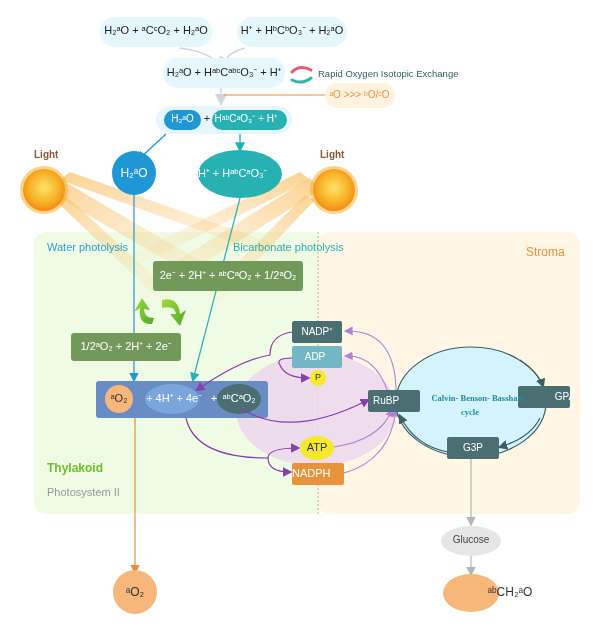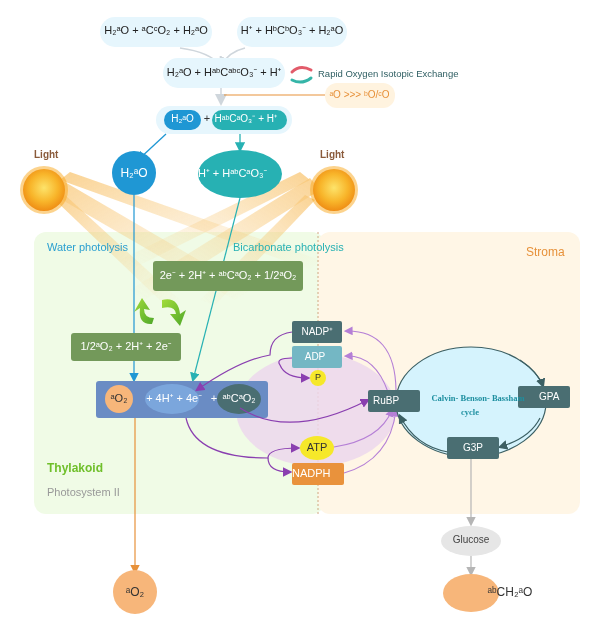--- a/index.html
+++ b/index.html
@@ -188,20 +188,20 @@
 <div class="lbl t" style="left:210px;top:393px;width:8px;text-align:center;font-size:11px;color:#fff;">+</div>
 <div class="lbl t" style="left:217px;top:393px;width:44px;text-align:center;font-size:11px;color:#fff;">ᵃᵇCᵃO₂</div>
 
 <div class="lbl t" style="left:292px;top:327px;width:50px;text-align:center;font-size:10px;color:#fff;">NADP⁺</div>
 <div class="lbl t" style="left:292px;top:352px;width:46px;text-align:center;font-size:10px;color:#fff;">ADP</div>
 <div class="lbl t" style="left:310px;top:373px;width:16px;text-align:center;font-size:9px;color:#333;">P</div>
 <div class="lbl t" style="left:300px;top:442px;width:34px;text-align:center;font-size:11px;color:#333;">ATP</div>
 <div class="lbl t" style="left:292px;top:468px;width:29px;text-align:center;font-size:11px;color:#fff;">NADPH</div>
 
 <div class="lbl t" style="left:368px;top:396px;width:36px;text-align:center;font-size:10px;color:#fff;">RuBP</div>
-<div class="lbl t" style="left:518px;top:392px;width:52px;text-align:left;font-size:10px;color:#fff;padding-left:21px;">GPA</div>
+<div class="lbl t" style="left:518px;top:392px;width:52px;text-align:center;font-size:10px;color:#fff;padding-left:21px;">GPA</div>
 <div class="lbl t" style="left:447px;top:443px;width:52px;text-align:center;font-size:10px;color:#fff;">G3P</div>
 <div class="lbl serif" style="left:420px;top:394px;width:100px;text-align:center;font-size:8.5px;font-weight:bold;color:#1e8fa0;margin-left:8px;">Calvin- Benson- Bassham</div>
 <div class="lbl serif" style="left:420px;top:408px;width:100px;text-align:center;font-size:8.5px;font-weight:bold;color:#1e8fa0;">cycle</div>
 
 <div class="lbl t" style="left:441px;top:535px;width:60px;text-align:center;font-size:10px;color:#444;">Glucose</div>
 <div class="lbl t" style="left:443px;top:586px;width:56px;text-align:center;font-size:12px;color:#333;margin-left:39px;">ᵃᵇCH₂ᵃO</div>
 <div class="lbl t" style="left:113px;top:586px;width:44px;text-align:center;font-size:12px;color:#333;">ᵃO₂</div>
 
 </body></html>

